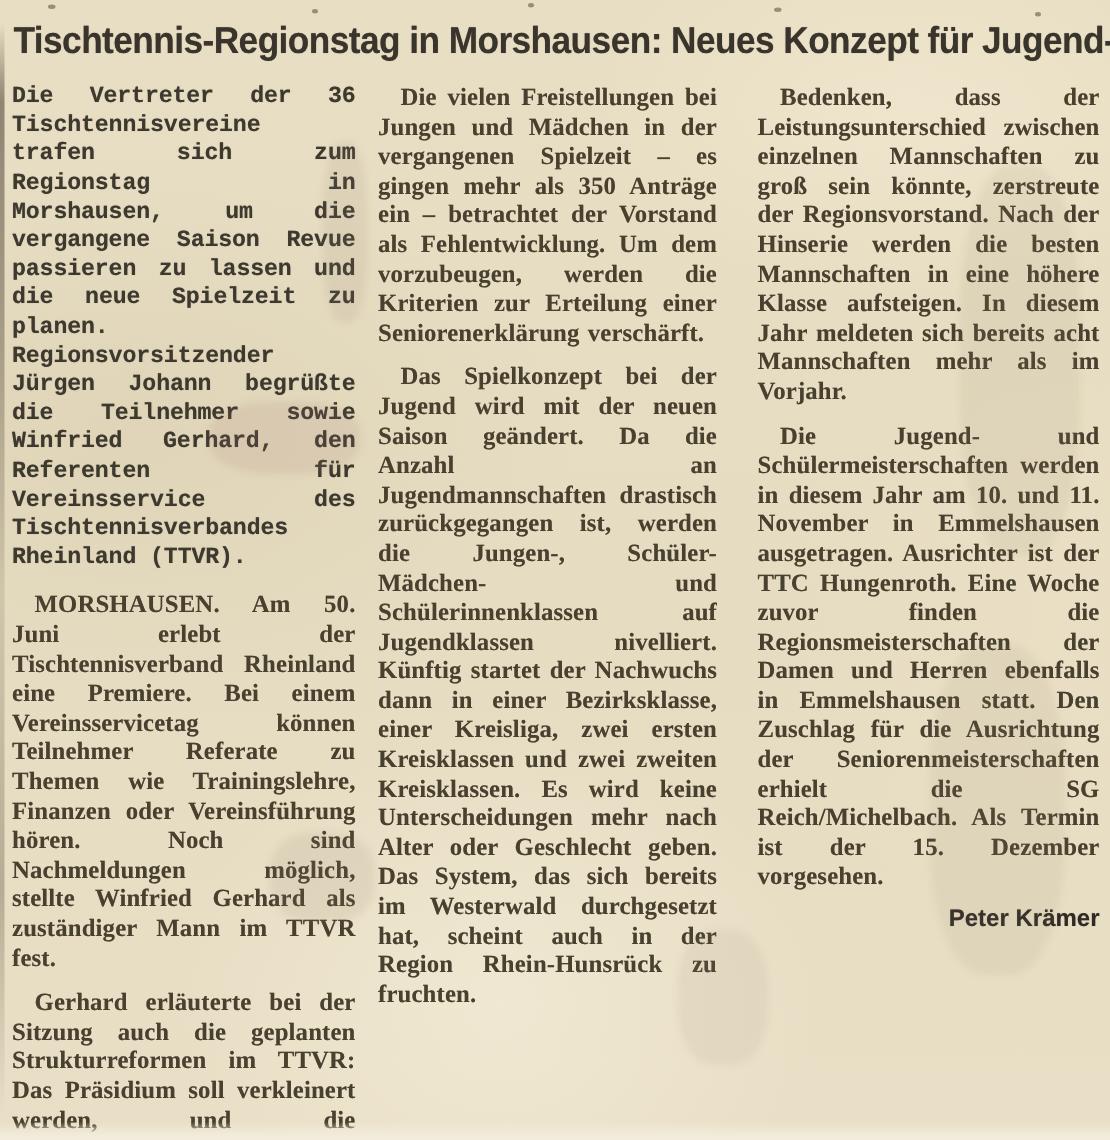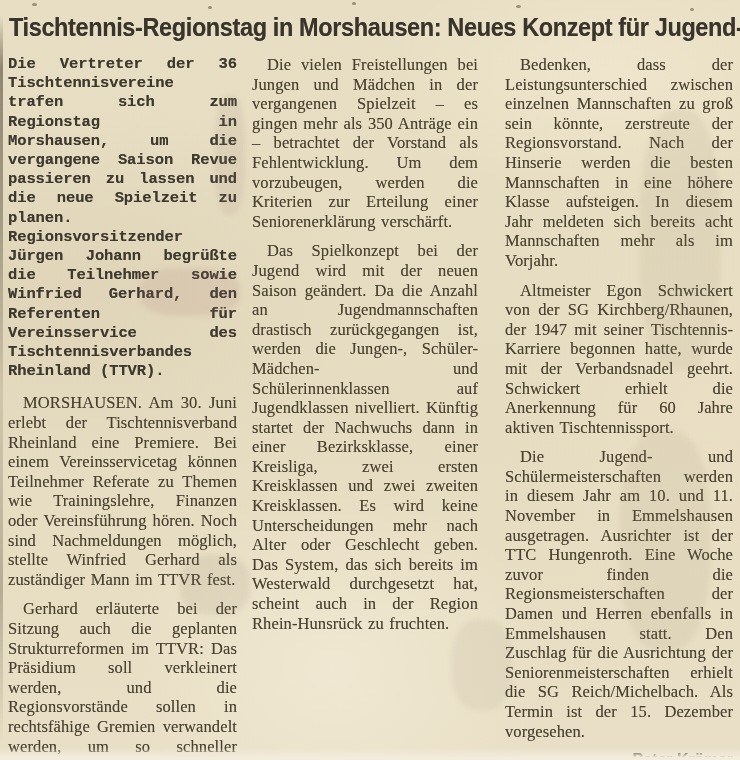--- a/index.html
+++ b/index.html
@@ -25,21 +25,21 @@
     position:absolute;left:9px;top:13px;white-space:nowrap;
     font-family:"Liberation Sans",sans-serif;font-weight:700;
     font-size:25px;letter-spacing:-0.4px;color:#3a352c;
     transform:scaleX(.94);transform-origin:left center;
     text-shadow:0 0 .5px rgba(58,53,44,.6);
   }
   .cols{position:absolute;top:55px;left:8px;display:flex;}
   .col{width:229px;}
   .col.c2{width:226px;margin-left:15px;}
   .col.c3{width:228px;margin-left:27px;}
-  .col p{margin:0 0 10px 0;text-align:justify;hyphens:auto;-webkit-hyphens:auto;}
+  .col p{margin:0 0 10px 0;text-align:justify;hyphens:auto;font-weight:bold;-webkit-hyphens:auto;}
   p.body{
     font-size:16.5px;line-height:19.6px;text-indent:15px;
     letter-spacing:.1px;word-spacing:.08em;color:#49412f;
     text-shadow:0 0 .4px rgba(73,65,47,.45);
   }
   p.lead{
     font-family:Liberation Mono, monospace;font-weight:700;
     font-size:15.5px;line-height:19.2px;text-indent:0;
     letter-spacing:-.1px;color:#3e392f;margin-bottom:12px;
     text-shadow:0 0 .5px rgba(62,57,47,.55);
@@ -54,32 +54,31 @@
 <body>
 
 <div class="page">
 
   <div class="headline">Tischtennis-Regionstag in Morshausen: Neues Konzept für Jugend-Ligen</div>
 
   <div class="cols">
 
     <div class="col c1">
       <p class="lead">Die Vertreter der 36 Tischtennisvereine trafen sich zum Regionstag in Morshausen, um die vergangene Saison Revue passieren zu lassen und die neue Spielzeit zu planen. Regionsvorsitzender Jürgen Johann begrüßte die Teilnehmer sowie Winfried Gerhard, den Referenten für Vereinsservice des Tischtennisverbandes Rheinland (TTVR).</p>
-      <p class="body">MORSHAUSEN. Am 30. Juni erlebt der Tischtennisverband Rheinland eine Premiere. Bei einem Vereinsservicetag können Teilnehmer Referate zu Themen wie Trainingslehre, Finanzen oder Vereinsführung hören. Noch sind Nachmeldungen möglich, stellte Winfried Gerhard als zuständiger Mann im TTVR fest.</p>
+      <p class="body">MORSHAUSEN. Am 50. Juni erlebt der Tischtennisverband Rheinland eine Premiere. Bei einem Vereinsservicetag können Teilnehmer Referate zu Themen wie Trainingslehre, Finanzen oder Vereinsführung hören. Noch sind Nachmeldungen möglich, stellte Winfried Gerhard als zuständiger Mann im TTVR fest.</p>
       <p class="body">Gerhard erläuterte bei der Sitzung auch die geplanten Strukturreformen im TTVR: Das Präsidium soll verkleinert werden, und die Regionsvorstände sollen in rechtsfähige Gremien verwandelt werden, um so schneller Beschlüsse fassen und den bürokratischen Aufwand minimieren zu können.</p>
     </div>
 
     <div class="col c2">
       <p class="body">Die vielen Freistellungen bei Jungen und Mädchen in der vergangenen Spielzeit – es gingen mehr als 350 Anträge ein – betrachtet der Vorstand als Fehlentwicklung. Um dem vorzubeugen, werden die Kriterien zur Erteilung einer Seniorenerklärung verschärft.</p>
       <p class="body">Das Spielkonzept bei der Jugend wird mit der neuen Saison geändert. Da die Anzahl an Jugendmannschaften drastisch zurückgegangen ist, werden die Jungen-, Schüler- Mädchen- und Schülerinnenklassen auf Jugendklassen nivelliert. Künftig startet der Nachwuchs dann in einer Bezirksklasse, einer Kreisliga, zwei ersten Kreisklassen und zwei zweiten Kreisklassen. Es wird keine Unterscheidungen mehr nach Alter oder Geschlecht geben. Das System, das sich bereits im Westerwald durchgesetzt hat, scheint auch in der Region Rhein-Hunsrück zu fruchten.</p>
     </div>
 
     <div class="col c3">
       <p class="body">Bedenken, dass der Leistungsunterschied zwischen einzelnen Mannschaften zu groß sein könnte, zerstreute der Regionsvorstand. Nach der Hinserie werden die besten Mannschaften in eine höhere Klasse aufsteigen. In diesem Jahr meldeten sich bereits acht Mannschaften mehr als im Vorjahr.</p>
-      <p class="body">Altmeister Egon Schwickert von der SG Kirchberg/Rhaunen, der 1947 mit seiner Tischtennis-Karriere begonnen hatte, wurde mit der Verbandsnadel geehrt. Schwickert erhielt die Anerkennung für 60 Jahre aktiven Tischtennissport.</p>
       <p class="body">Die Jugend- und Schülermeisterschaften werden in diesem Jahr am 10. und 11. November in Emmelshausen ausgetragen. Ausrichter ist der TTC Hungenroth. Eine Woche zuvor finden die Regionsmeisterschaften der Damen und Herren ebenfalls in Emmelshausen statt. Den Zuschlag für die Ausrichtung der Seniorenmeisterschaften erhielt die SG Reich/Michelbach. Als Termin ist der 15. Dezember vorgesehen.</p>
       <div class="byline">Peter Krämer</div>
     </div>
 
   </div>
 
   <div class="ghost" style="left:140px;top:268px;width:100px;height:48px;background:rgba(165,120,110,.14);"></div>
   <div class="ghost" style="left:180px;top:555px;width:70px;height:60px;background:rgba(140,128,108,.12);"></div>
   <div class="ghost" style="left:215px;top:95px;width:30px;height:120px;background:rgba(150,135,112,.12);"></div>
   <div class="ghost" style="left:452px;top:620px;width:60px;height:90px;background:rgba(150,138,115,.10);"></div>

